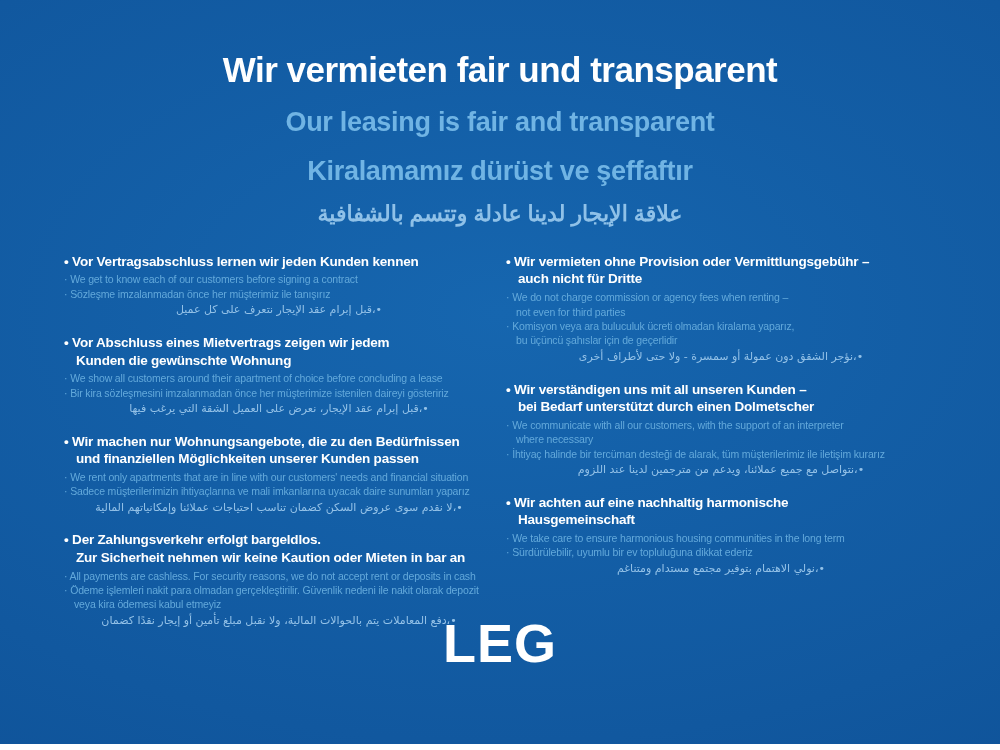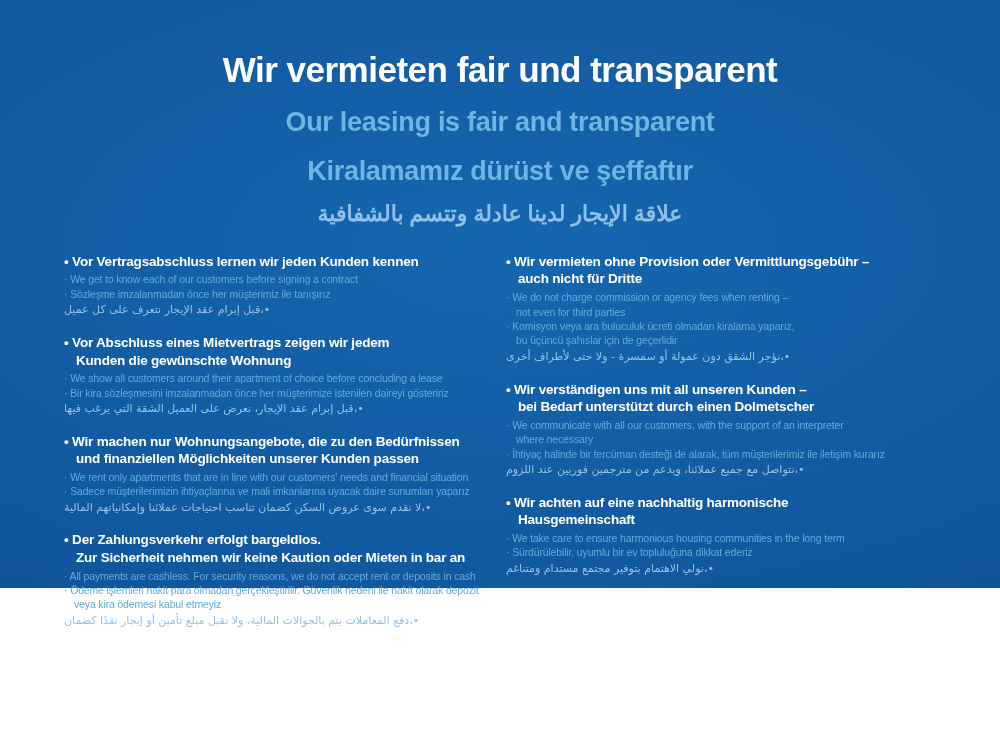--- a/index.html
+++ b/index.html
@@ -1,21 +1,21 @@
 <!DOCTYPE html>
 <html><head>
 <meta charset="utf-8">
 <style>
   html,body{margin:0;padding:0;}
   body{
     width:1000px;height:750px;overflow:hidden;
     font-family:"Liberation Sans", sans-serif;
   }
   .poster{
-    position:relative;width:1000px;height:588px;
+    position:relative;width:1000px;height:744px;
     background:radial-gradient(ellipse 130% 105% at 50% 42%, #1666af 0%, #11589f 55%, #0c4c91 100%);
   }
   .header{padding-top:48px;text-align:center;}
   .title{
     font-size:35px;font-weight:bold;color:#ffffff;line-height:1.25;letter-spacing:-0.5px;
   }
   .sub-en{margin-top:14px;font-size:27px;font-weight:bold;color:#70b4e4;line-height:1.25;letter-spacing:-0.3px;}
   .sub-tr{margin-top:15px;font-size:27px;font-weight:bold;color:#70b4e4;line-height:1.25;letter-spacing:-0.3px;}
   .sub-ar{margin-top:11px;font-size:22px;font-weight:bold;color:#8fc1e8;line-height:1.35;
           font-family:Liberation Sans, sans-serif;direction:rtl;}
@@ -29,21 +29,21 @@
   }
   .de::before{content:"\2022  ";}
   .sub{
     font-size:10.5px;color:#63a9db;line-height:1.38;letter-spacing:-0.15px;
     padding-left:10px;text-indent:-10px;
   }
   .sub::before{content:"\00b7  ";}
   .ar{
     font-size:11px;color:#94c2e8;line-height:1.42;
     font-family:"DejaVu Sans", sans-serif;
-    direction:rtl;text-align:left;
+    direction:rtl;text-align:center;
     padding-right:13px;text-indent:-13px;margin-top:1px;
   }
   .ar::before{content:"\2022 ";}
   .logo{
     position:absolute;top:612px;left:0;right:0;text-align:center;
   }
   .logo-text{
     font-size:54px;font-weight:bold;color:#ffffff;letter-spacing:1px;
     font-family:Liberation Sans, sans-serif;
   }
@@ -102,21 +102,21 @@
         <div class="line sub">Komisyon veya ara buluculuk ücreti olmadan kiralama yaparız,
 bu üçüncü şahıslar için de geçerlidir</div>
         <div class="line ar">،نؤجر الشقق دون عمولة أو سمسرة - ولا حتى لأطراف أخرى</div>
       </div>
       <div class="item">
         <div class="line de">Wir verständigen uns mit all unseren Kunden –
 bei Bedarf unterstützt durch einen Dolmetscher</div>
         <div class="line sub">We communicate with all our customers, with the support of an interpreter
 where necessary</div>
         <div class="line sub">İhtiyaç halinde bir tercüman desteği de alarak, tüm müşterilerimiz ile iletişim kurarız</div>
-        <div class="line ar">،نتواصل مع جميع عملائنا، ويدعم من مترجمين فوريين عند اللزوم</div>
+        <div class="line ar">،نتواصل مع جميع عملائنا، ويدعم من مترجمين لدينا عند اللزوم</div>
       </div>
       <div class="item">
         <div class="line de">Wir achten auf eine nachhaltig harmonische
 Hausgemeinschaft</div>
         <div class="line sub">We take care to ensure harmonious housing communities in the long term</div>
         <div class="line sub">Sürdürülebilir, uyumlu bir ev topluluğuna dikkat ederiz</div>
         <div class="line ar">،نولي الاهتمام بتوفير مجتمع مستدام ومتناغم</div>
       </div>
     </div>
 

